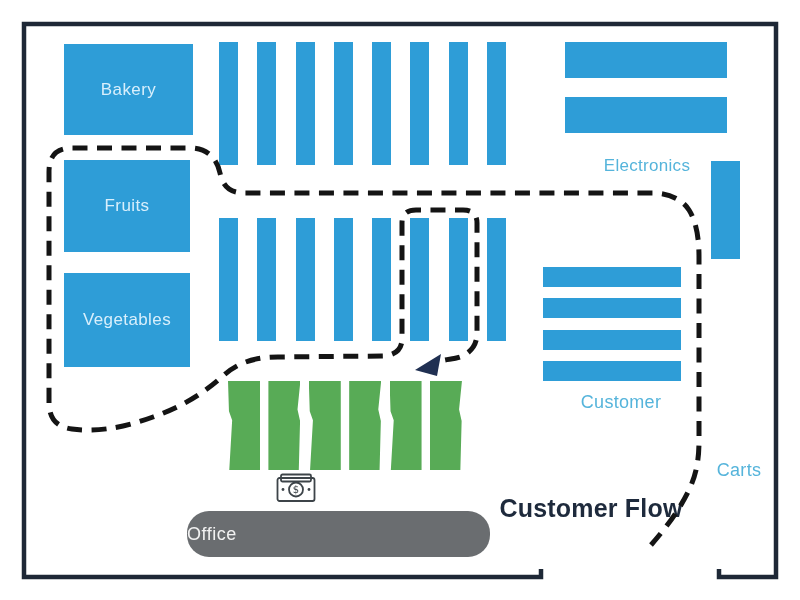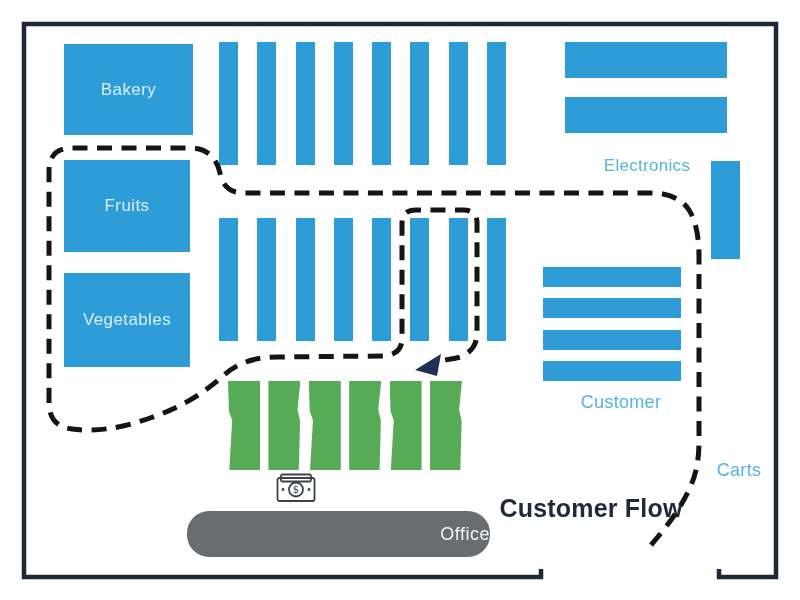--- a/index.html
+++ b/index.html
@@ -26,21 +26,21 @@
   
   .carts-bay{position:absolute;background:var(--fixture-blue);}
   
   .lane-row{position:absolute;display:flex;justify-content:space-between;}
   .lane{width:32px;height:100%;background:var(--checkout-green);}
   .lane:nth-child(odd){clip-path:polygon(0 0,100% 0,100% 100%,4% 100%,13% 44%,3% 34%);}
   .lane:nth-child(even){clip-path:polygon(0 0,100% 0,91% 32%,99% 45%,95% 100%,0 100%);}
   
   .office-box{
     position:absolute;background:var(--office-gray);
-    display:flex;align-items:center;justify-content:flex-end;
+    display:flex;align-items:center;justify-content:flex-start;
     color:#f2f2f2;font-size:18px;letter-spacing:.5px;border-radius:22px;
   }
   
   .map-label{
     position:absolute;transform:translate(-50%,-50%);
     white-space:nowrap;font-size:18px;color:var(--label-blue);letter-spacing:.3px;
   }
   .map-label.exit{color:var(--exit-teal);}
   .map-label.flow-title{color:var(--flow-text-navy);font-weight:bold;font-size:25px;letter-spacing:.2px;}
   

